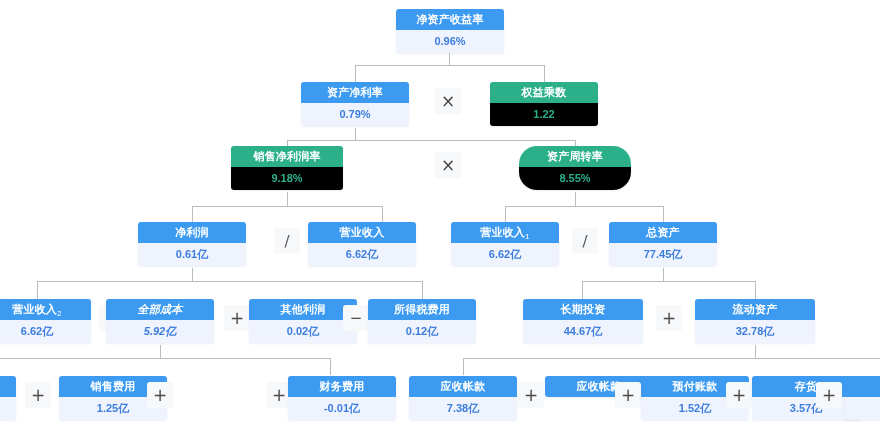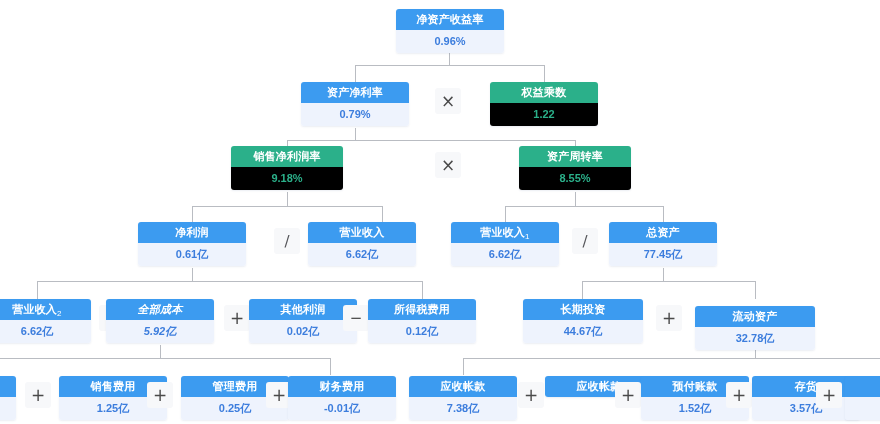--- a/index.html
+++ b/index.html
@@ -140,21 +140,21 @@
   <div class="node green" style="left:479px; top:82px;margin-left:11px;">
     <div class="hd">权益乘数</div>
     <div class="vl">1.22</div>
   </div>
 
   <div class="node green w112" style="left:231px; top:146px;">
     <div class="hd">销售净利润率</div>
     <div class="vl">9.18%</div>
   </div>
   <div class="op" style="left:435px; top:152px;">×</div>
-  <div class="node green w112" style="left:519px; top:146px;">
+  <div class="node green w112" style="left:519px; top:146px;border-radius:18px;">
     <div class="hd">资产周转率</div>
     <div class="vl">8.55%</div>
   </div>
 
   <div class="node blue" style="left:138px; top:222px;">
     <div class="hd">净利润</div>
     <div class="vl">0.61亿</div>
   </div>
   <div class="op slash" style="left:274px; top:228px;">∕</div>
   <div class="node blue" style="left:308px; top:222px;">
@@ -190,39 +190,35 @@
   <div class="node blue" style="left:368px; top:299px;">
     <div class="hd">所得税费用</div>
     <div class="vl">0.12亿</div>
   </div>
 
   <div class="node blue w120" style="left:523px; top:299px;">
     <div class="hd">长期投资</div>
     <div class="vl">44.67亿</div>
   </div>
   <div class="op" style="left:656px; top:305px;">+</div>
-  <div class="node blue w120" style="left:695px; top:306px;">
+  <div class="node blue w120" style="left:695px; top:299px;">
     <div class="hd">流动资产</div>
     <div class="vl">32.78亿</div>
   </div>
 
   <div class="node blue" style="left:-92px; top:376px;">
     <div class="hd"></div>
     <div class="vl"></div>
   </div>
   <div class="op" style="left:25px; top:382px;">+</div>
   <div class="node blue" style="left:59px; top:376px;">
     <div class="hd">销售费用</div>
     <div class="vl">1.25亿</div>
   </div>
   <div class="op" style="left:147px; top:382px;">+</div>
-  <div class="node blue" style="left:181px; top:376px;">
-    <div class="hd">管理费用</div>
-    <div class="vl">0.25亿</div>
-  </div>
   <div class="op" style="left:266px; top:382px;">+</div>
   <div class="node blue" style="left:288px; top:376px;">
     <div class="hd">财务费用</div>
     <div class="vl">-0.01亿</div>
   </div>
 
   <div class="node blue" style="left:409px; top:376px;">
     <div class="hd">应收帐款</div>
     <div class="vl">7.38亿</div>
   </div>

